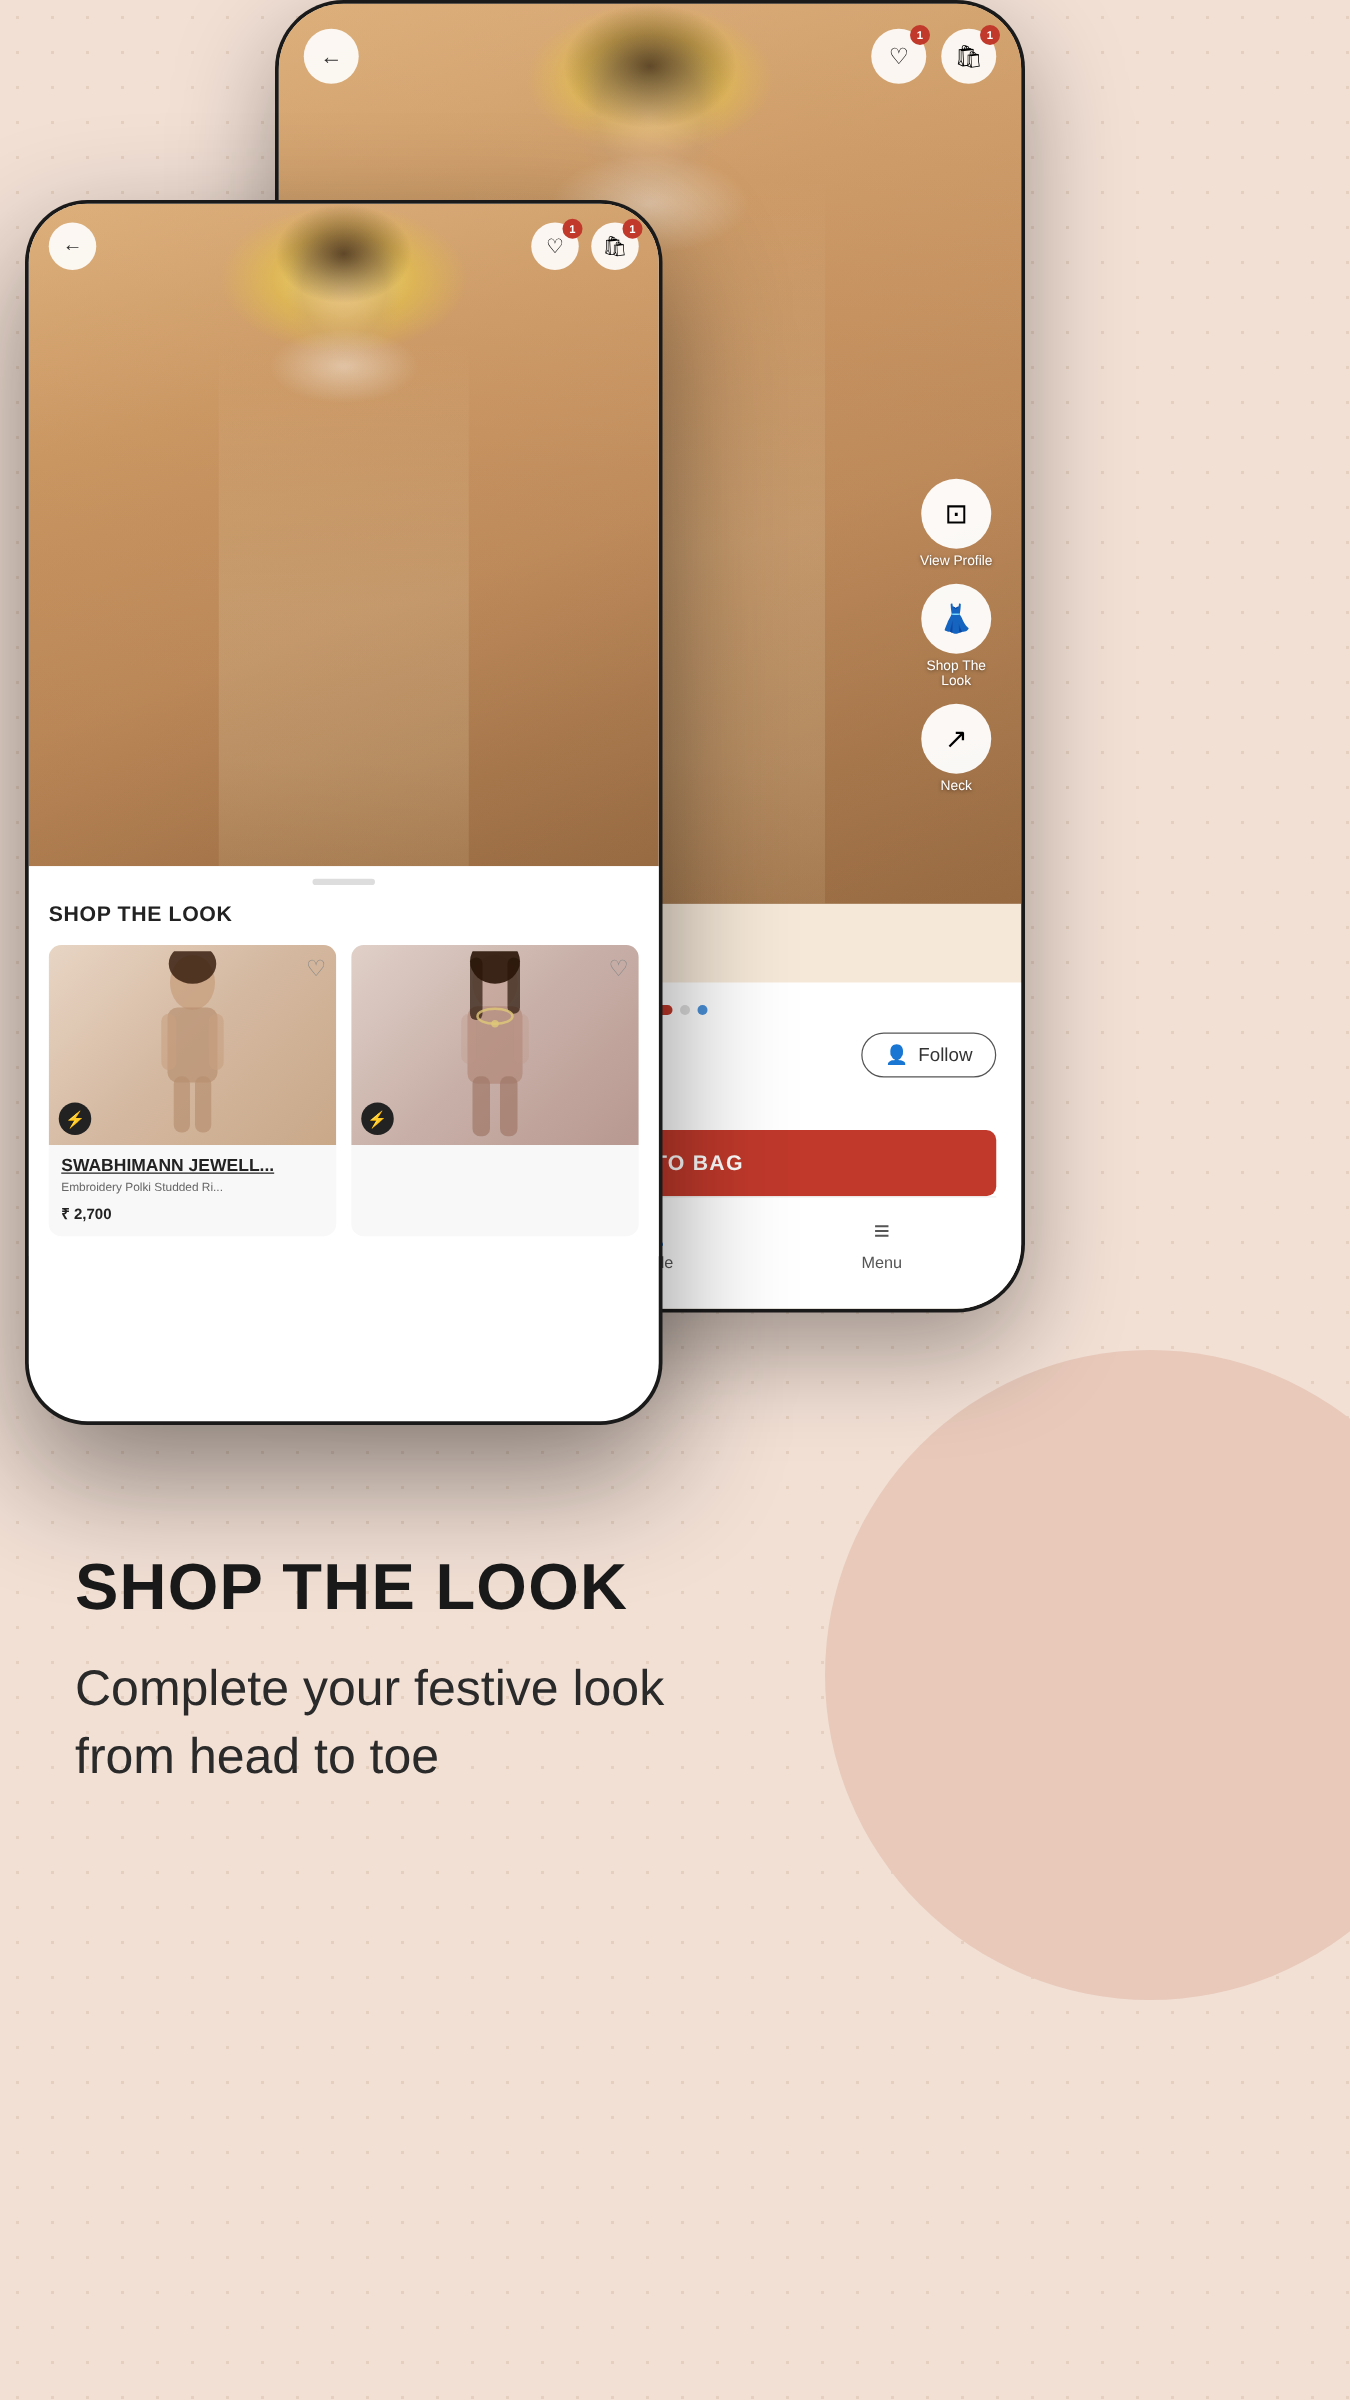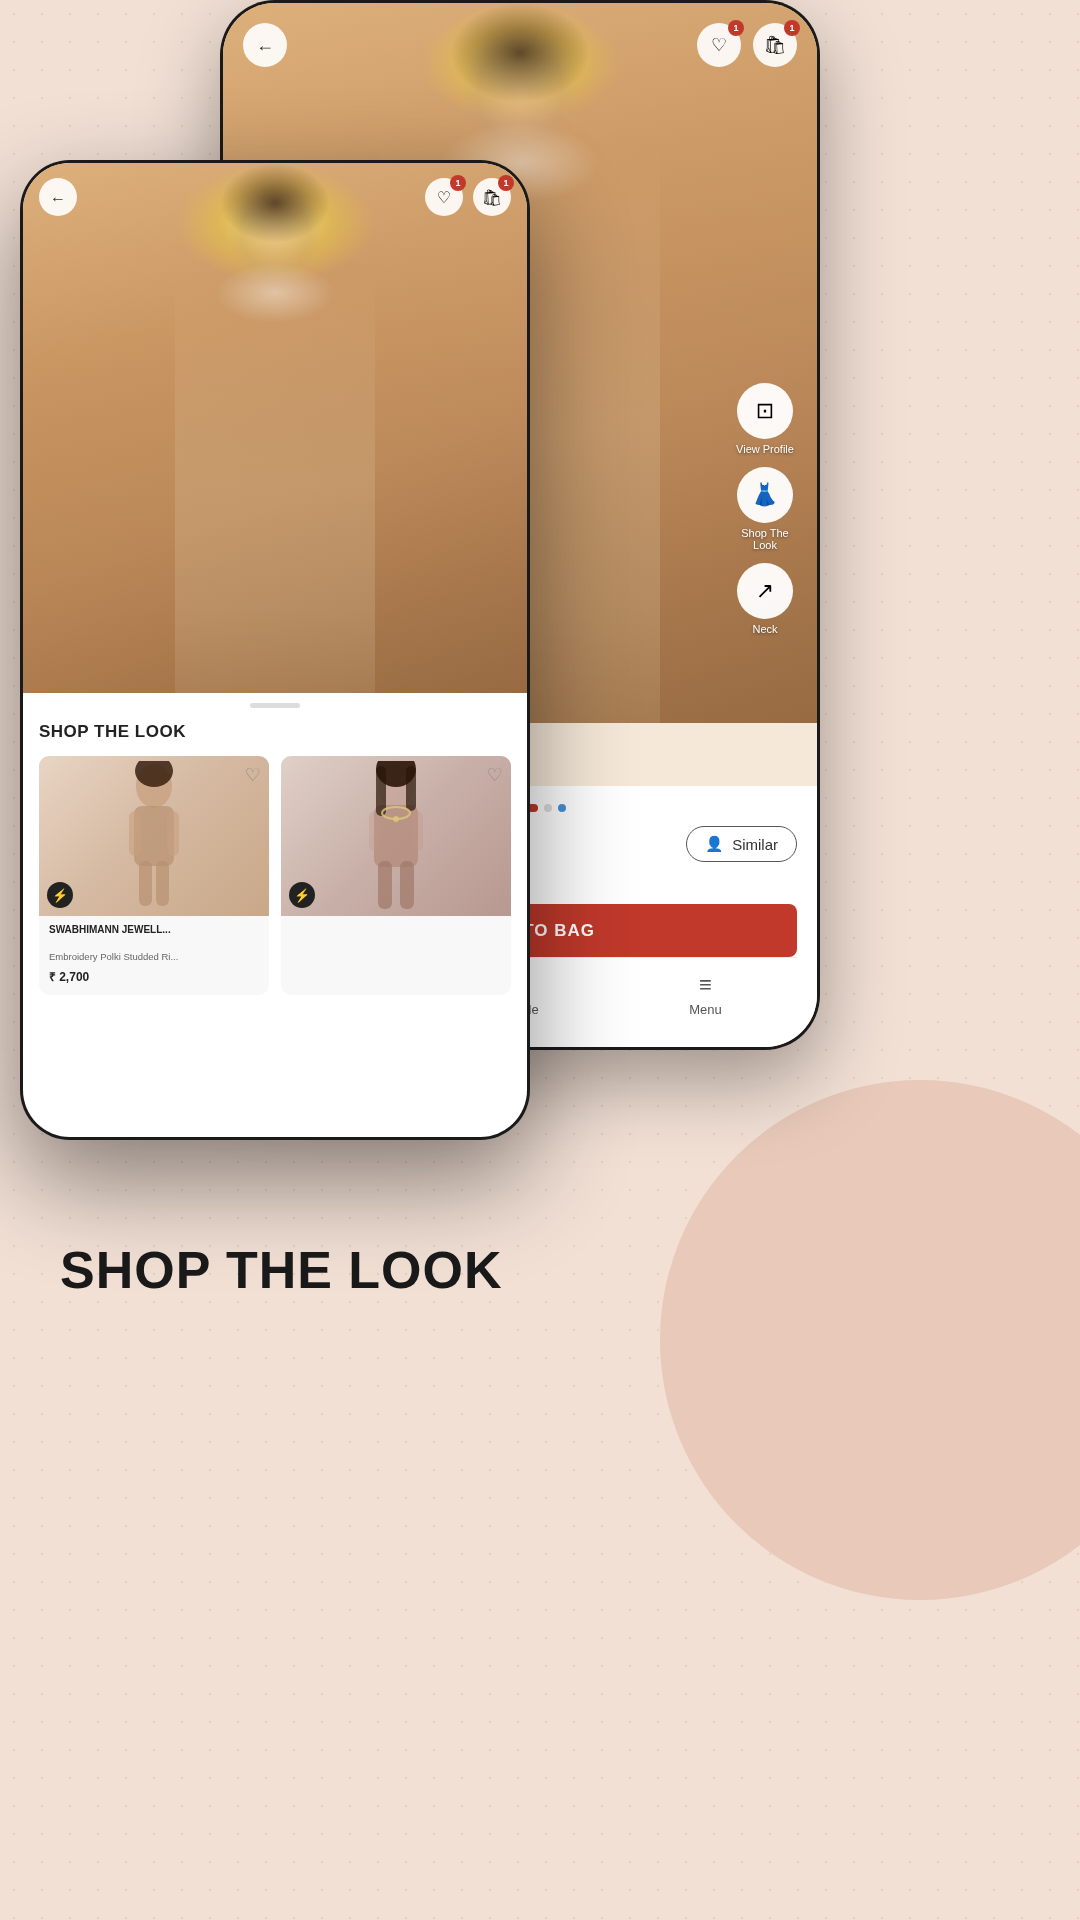--- a/index.html
+++ b/index.html
@@ -440,25 +440,26 @@
       right: 8px;
       font-size: 18px;
       color: #888;
     }
 
     .product-info {
       padding: 8px 10px 10px;
     }
 
     .product-brand {
-      font-size: 10px;
+      font-size: 14px;
       font-weight: 800;
       color: #222;
       text-transform: uppercase;
-      margin-bottom: 16px;
+      margin-bottom: 5px;
+      text-decoration: underline;
     }
 
     .product-desc {
       font-size: 9.5px;
       color: #666;
       margin-bottom: 5px;
       line-height: 1.3;
     }
 
     .product-price {
@@ -629,21 +630,21 @@
             <div class="dot"></div>
             <div class="dot active"></div>
             <div class="dot"></div>
             <div class="dot blue"></div>
           </div>
 
           <div class="back-bottom-row1">
             <span class="chevron-right">›</span>
             <div class="follow-btn">
               <span>👤</span>
-              <span>Similar</span>
+              <span>Follow</span>
             </div>
           </div>
 
           <div class="product-name-back">za Embroidery Tonal Gold And</div>
 
           <button class="add-to-bag-btn">
             <span>🛍</span>
             <span>ADD TO BAG</span>
           </button>
 
@@ -752,15 +753,16 @@
           </div>
         </div>
 
       </div>
     </div>
 
   </div>
 
   <div class="bottom-text-section">
     <div class="shop-title">SHOP THE LOOK</div>
+    <div class="shop-subtitle">Complete your festive look<br>from head to toe</div>
   </div>
 
 </div>
 
 </body></html>

